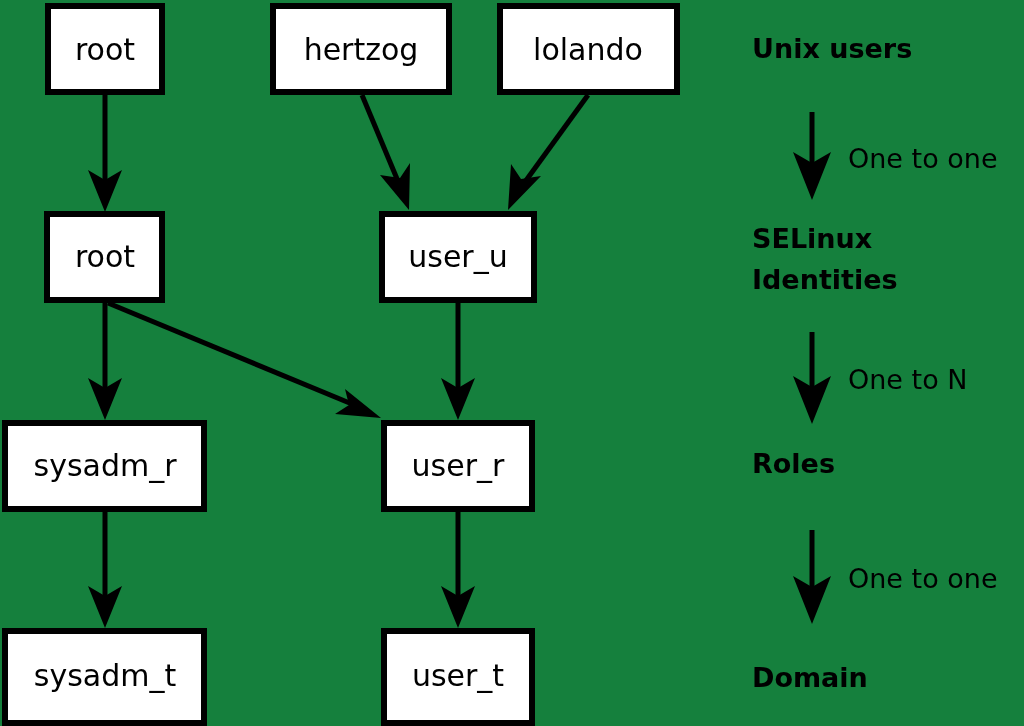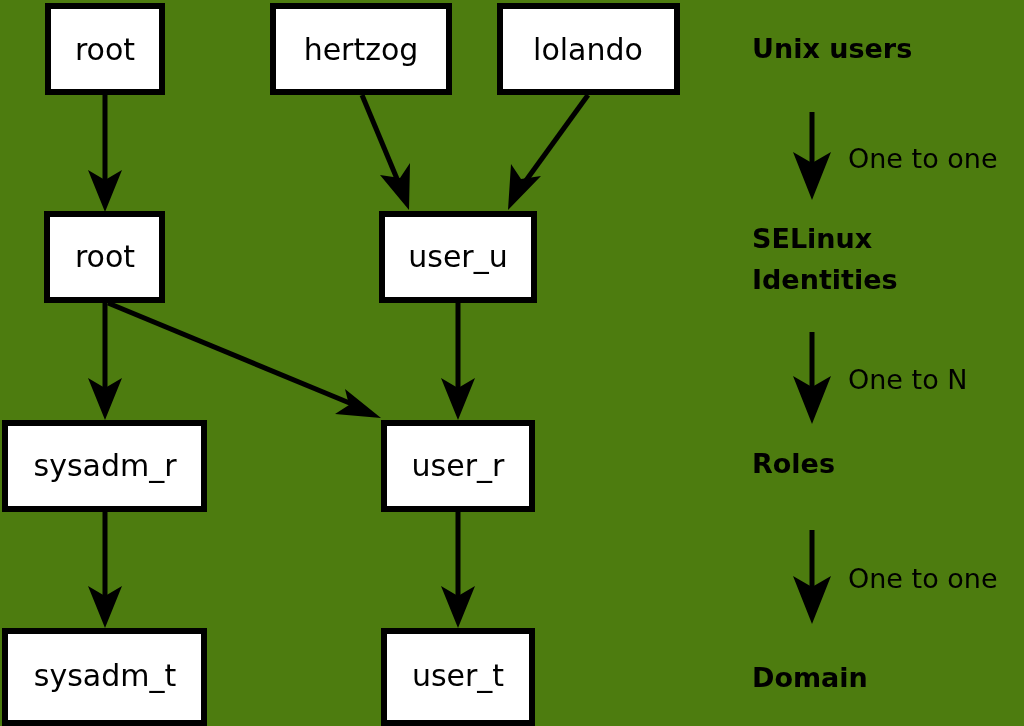--- a/index.html
+++ b/index.html
@@ -10,21 +10,21 @@
   body {
     width: 1024px;
     height: 726px;
     overflow: hidden;
     font-family: "DejaVu Sans", sans-serif;
   }
   #diagram-root {
     position: relative;
     width: 1024px;
     height: 726px;
-    background: #4d7c0f;
+    background: #15803d;
   }
   svg#diagram-canvas {
     display: block;
     width: 1024px;
     height: 726px;
   }
   .node-box {
     fill: #ffffff;
     stroke: #000000;
     stroke-width: 6;

